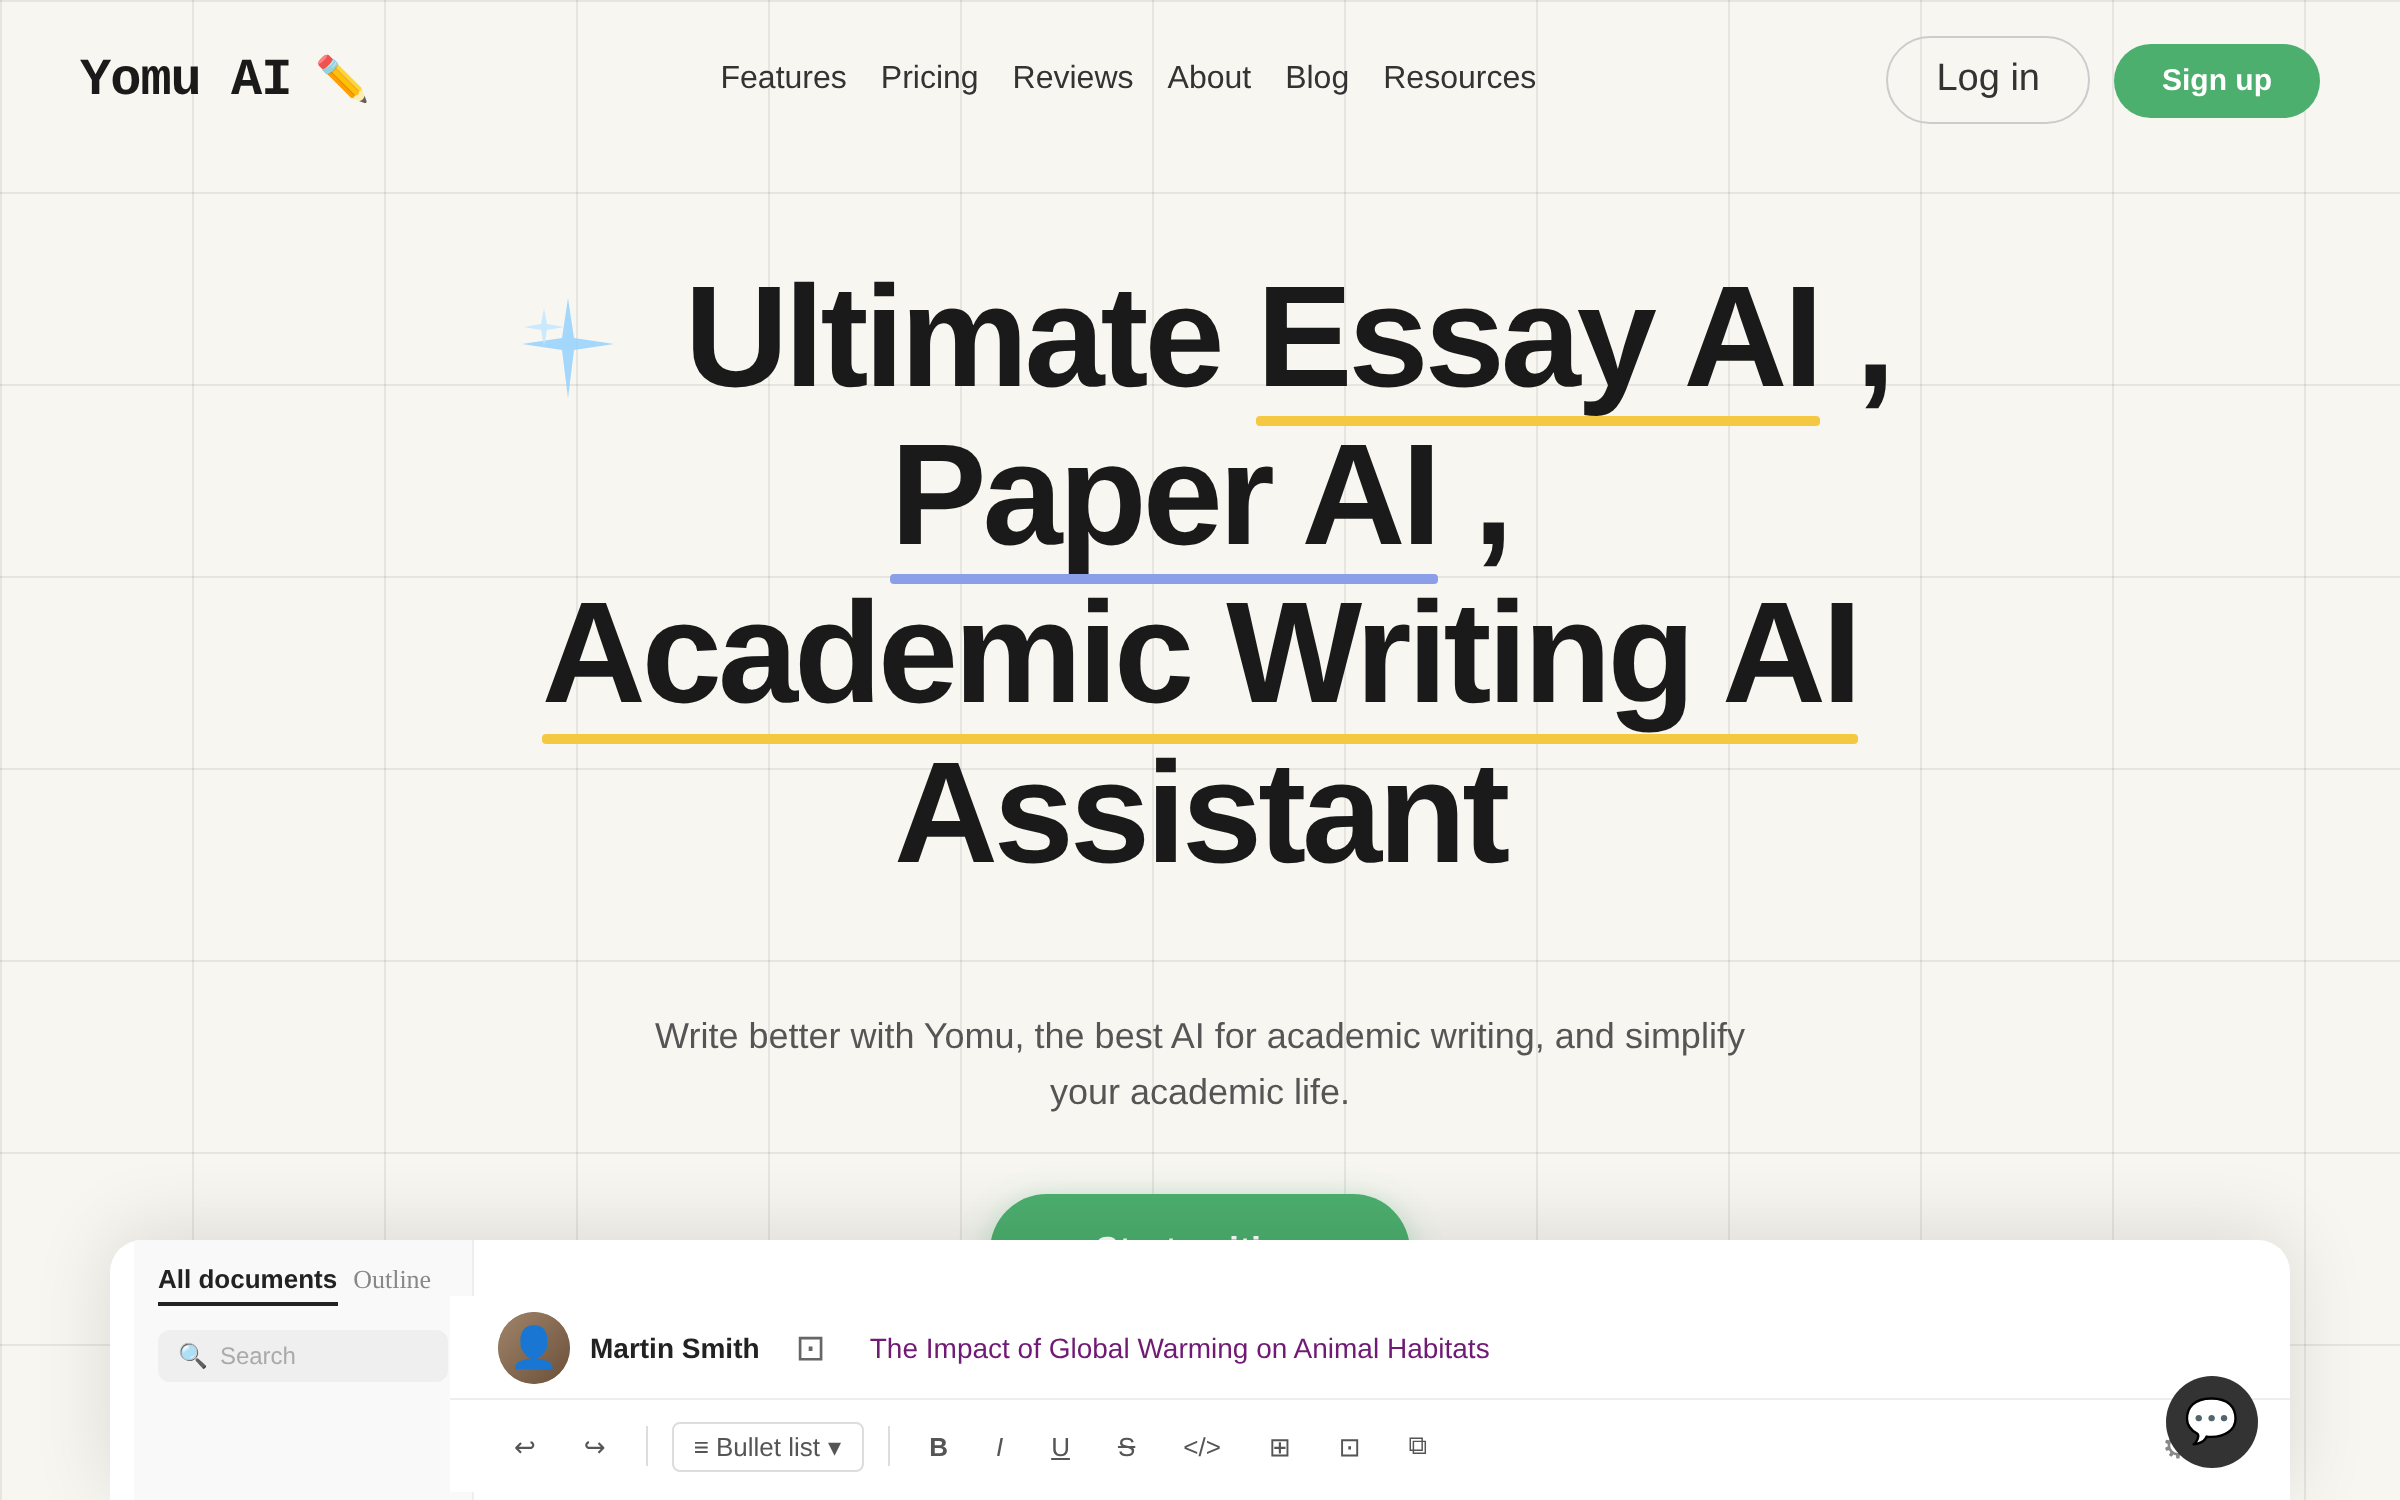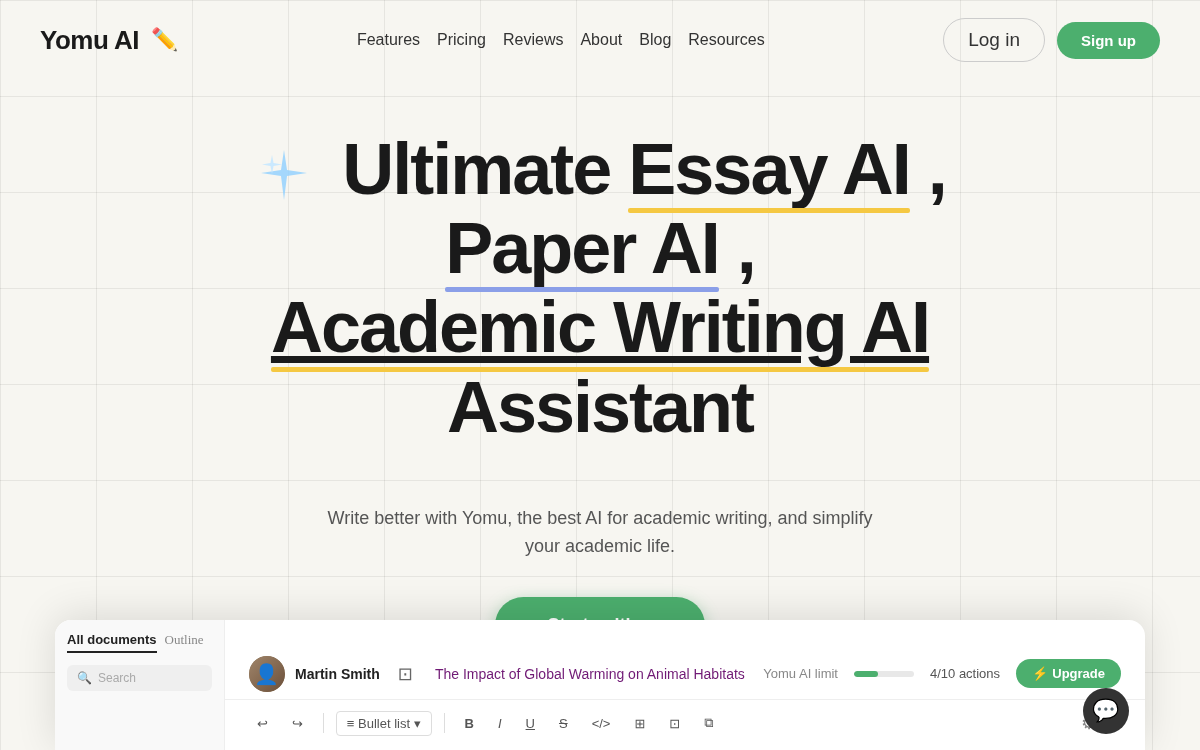--- a/index.html
+++ b/index.html
@@ -39,21 +39,21 @@
     .logo {
       display: flex;
       align-items: center;
       gap: 8px;
     }
 
     .logo-text {
       font-size: 26px;
       font-weight: 700;
       color: #1a1a1a;
-      font-family: Liberation Sans, sans-serif;
+      font-family: Liberation Mono, monospace;
       letter-spacing: -0.5px;
     }
 
     .logo-icon {
       font-size: 22px;
       margin-left: 4px;
     }
 
     .nav-links {
       display: flex;
@@ -141,21 +141,20 @@
       left: 0;
       right: 0;
       height: 5px;
       background: #8b9fe8;
       border-radius: 2px;
     }
 
     .underline-yellow {
       position: relative;
       display: inline-block;
-      text-decoration: underline;
     }
     .underline-yellow::after {
       content: '';
       position: absolute;
       bottom: -4px;
       left: 0;
       right: 0;
       height: 5px;
       background: #f5c842;
       border-radius: 2px;
@@ -345,21 +344,21 @@
 
     .toolbar-divider {
       width: 1px;
       height: 20px;
       background: #ddd;
       margin: 0 4px;
     }
 
     .sidebar-preview {
       position: absolute;
-      left: 0;
+      left: 12px;
       top: 0;
       bottom: 0;
       width: 170px;
       background: #f9f9f9;
       border-right: 1px solid #eee;
       padding: 12px;
     }
 
     .sidebar-tab {
       display: flex;
@@ -489,33 +488,20 @@
     <div class="app-topbar">
       <div class="app-user">
         <div class="avatar">
           <div class="avatar-img"></div>
         </div>
         <span class="user-name">Martin Smith</span>
         <span class="doc-icon">⊡</span>
         <span class="doc-title">The Impact of Global Warming on Animal Habitats</span>
       </div>
 
-      <div class="app-limit">
-        <span class="limit-label">Yomu AI limit</span>
-        <div style="display:flex;flex-direction:column;gap:3px;">
-          <div class="limit-progress">
-            <div class="limit-bar"></div>
-          </div>
-        </div>
-        <span class="limit-count">4/10 actions</span>
-        <button class="btn-upgrade">
-          <span>⚡</span>
-          <span>Upgrade</span>
-        </button>
-      </div>
     </div>
 
     <div class="app-toolbar">
       <button class="toolbar-btn">↩</button>
       <button class="toolbar-btn">↪</button>
       <div class="toolbar-divider"></div>
       <button class="toolbar-btn outline">
         <span>≡ Bullet list</span>
         <span>▾</span>
       </button>

